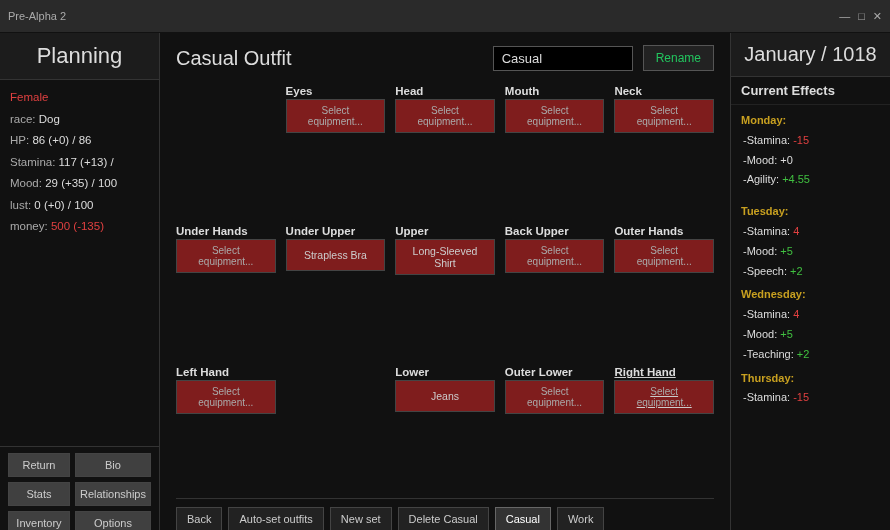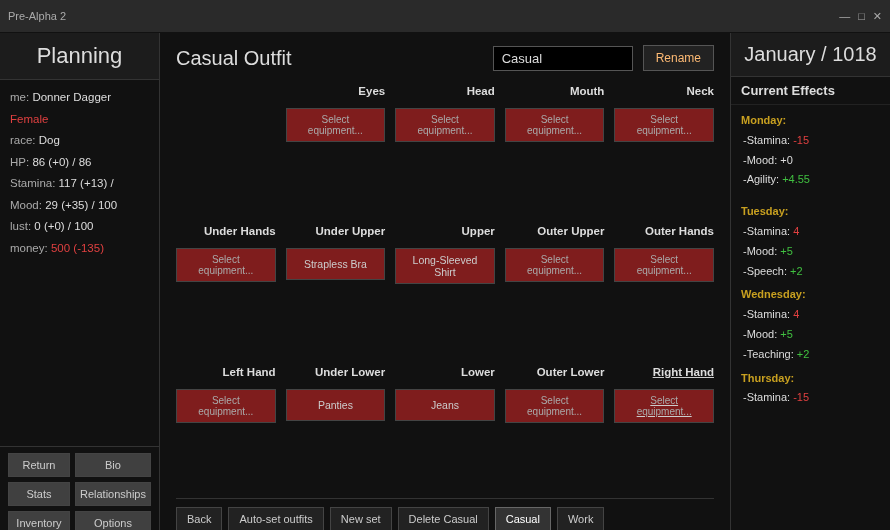--- a/index.html
+++ b/index.html
@@ -114,40 +114,40 @@
       background: #000;
       border: 1px solid #555;
       color: #ddd;
       padding: 4px 8px;
       font-size: 13px;
       width: 140px;
     }
     #rename-btn {
       background: #222;
       border: 1px solid #555;
-      color: #fdba74;
+      color: #22c55e;
       padding: 5px 12px;
       cursor: pointer;
       font-size: 12px;
     }
 
     
     #equip-grid {
       display: grid;
       grid-template-columns: repeat(5, 1fr);
       grid-template-rows: auto auto auto;
       gap: 8px 10px;
       flex: 1;
     }
 
     .equip-slot {
       display: flex;
       flex-direction: column;
-      align-items: flex-end;
-      gap: 9px;
+      align-items: flex-start;
+      gap: 0;
     }
     .equip-slot-label {
       font-size: 11.5px;
       color: #ddd;
       font-weight: bold;
       text-align: center;
       margin-bottom: 2px;
     }
     .equip-btn {
       background: #7f1d1d;
@@ -240,24 +240,20 @@
   </div>
 </div>
 
 <div id="main">
 
   <div id="left-panel">
     <div id="planning-header">Planning</div>
 
     <div id="char-info">
       <div class="stat-line">
-        <span class="label">me: </span>
-        <span class="val-white">Donner Dagger</span>
-      </div>
-      <div class="stat-line">
         <span class="val-red">Female</span>
       </div>
       <div class="stat-line">
         <span class="label">race: </span>
         <span class="val-white">Dog</span>
       </div>
       <div class="stat-line">
         <span class="label">HP: </span>
         <span class="val-white">86 (+0) / 86</span>
       </div>
@@ -323,35 +319,31 @@
       </div>
       <div class="equip-slot" style="grid-column:2; grid-row:2;">
         <div class="equip-slot-label">Under Upper</div>
         <button class="equip-btn has-item">Strapless Bra</button>
       </div>
       <div class="equip-slot" style="grid-column:3; grid-row:2;">
         <div class="equip-slot-label">Upper</div>
         <button class="equip-btn has-item">Long-Sleeved Shirt</button>
       </div>
       <div class="equip-slot" style="grid-column:4; grid-row:2;">
-        <div class="equip-slot-label">Outer Upper</div>
+        <div class="equip-slot-label">Back Upper</div>
         <button class="equip-btn">Select equipment...</button>
       </div>
       <div class="equip-slot" style="grid-column:5; grid-row:2;">
         <div class="equip-slot-label">Outer Hands</div>
         <button class="equip-btn">Select equipment...</button>
       </div>
 
       <div class="equip-slot" style="grid-column:1; grid-row:3;">
         <div class="equip-slot-label">Left Hand</div>
         <button class="equip-btn">Select equipment...</button>
-      </div>
-      <div class="equip-slot" style="grid-column:2; grid-row:3;">
-        <div class="equip-slot-label">Under Lower</div>
-        <button class="equip-btn has-item">Panties</button>
       </div>
       <div class="equip-slot" style="grid-column:3; grid-row:3;">
         <div class="equip-slot-label">Lower</div>
         <button class="equip-btn has-item">Jeans</button>
       </div>
       <div class="equip-slot" style="grid-column:4; grid-row:3;">
         <div class="equip-slot-label">Outer Lower</div>
         <button class="equip-btn">Select equipment...</button>
       </div>
       <div class="equip-slot" style="grid-column:5; grid-row:3;text-decoration:underline;">

